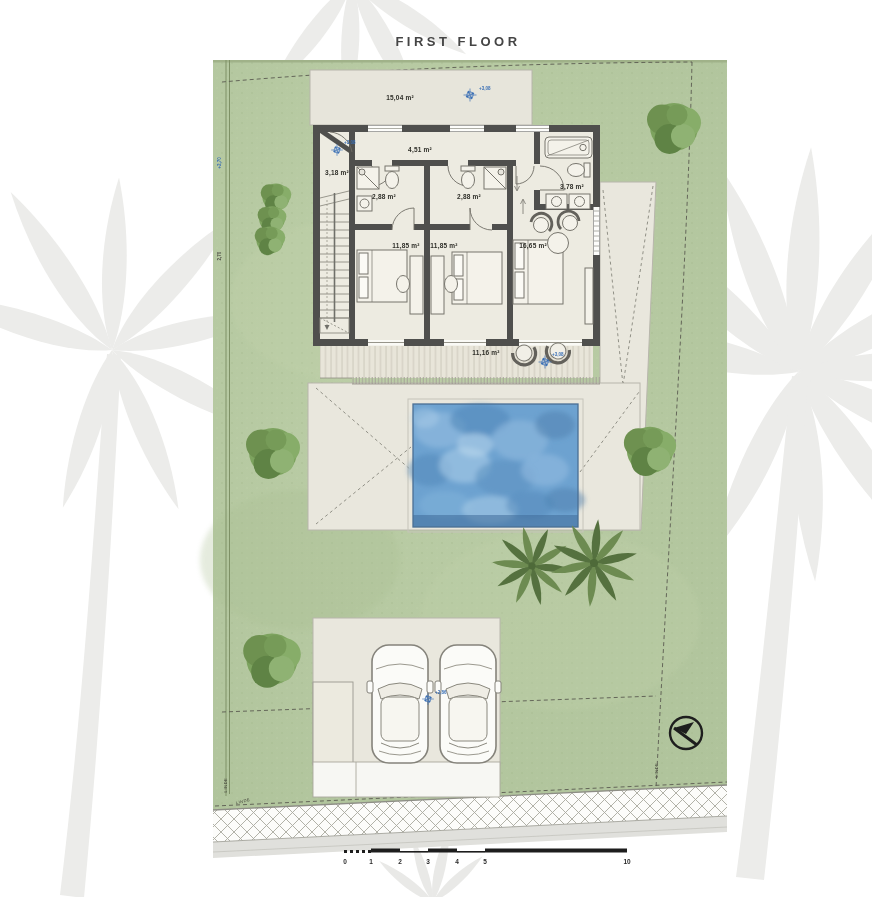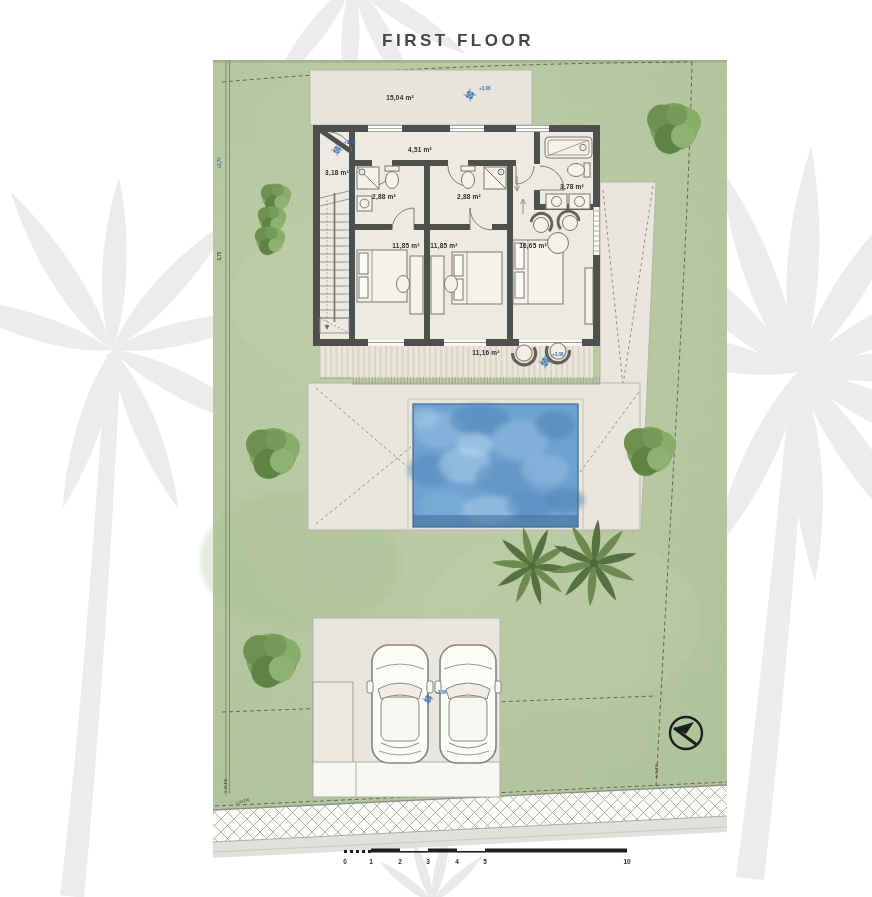--- a/index.html
+++ b/index.html
@@ -1,20 +1,20 @@
 <!DOCTYPE html>
 <html><head>
 <meta charset="utf-8">
 <style>
   html,body{margin:0;padding:0;background:#fff;}
   .page{position:relative;width:872px;height:897px;background:#ffffff;overflow:hidden;
         font-family:"Liberation Sans",sans-serif;}
   .page svg{position:absolute;left:0;top:0;}
   .title{position:absolute;left:458px;top:41px;transform:translate(-50%,-50%);
-         font-size:17px;font-weight:700;letter-spacing:3.5px;color:#454545;white-space:nowrap;}
+         font-size:13px;font-weight:700;letter-spacing:3.5px;color:#454545;white-space:nowrap;}
   .lbl{position:absolute;transform:translate(-50%,-50%);font-size:6.5px;font-weight:700;
        color:#2e2e28;white-space:nowrap;letter-spacing:.2px;}
   .mlbl{position:absolute;font-size:4.5px;font-weight:700;color:#3a6fb5;white-space:nowrap;}
   .edge{position:absolute;font-size:4.5px;font-weight:700;white-space:nowrap;
         transform:translate(-50%,-50%) rotate(-90deg);}
   .linde{position:absolute;font-size:4px;font-weight:400;color:#3e3e36;letter-spacing:.6px;white-space:nowrap;}
   .rot90{transform:translate(-50%,-50%) rotate(-90deg);}
   .rot14{transform:translate(-50%,-50%) rotate(-14deg);}
   .snum{position:absolute;transform:translateX(-50%);font-size:6.5px;font-weight:700;color:#2a2a2a;}
 </style>

